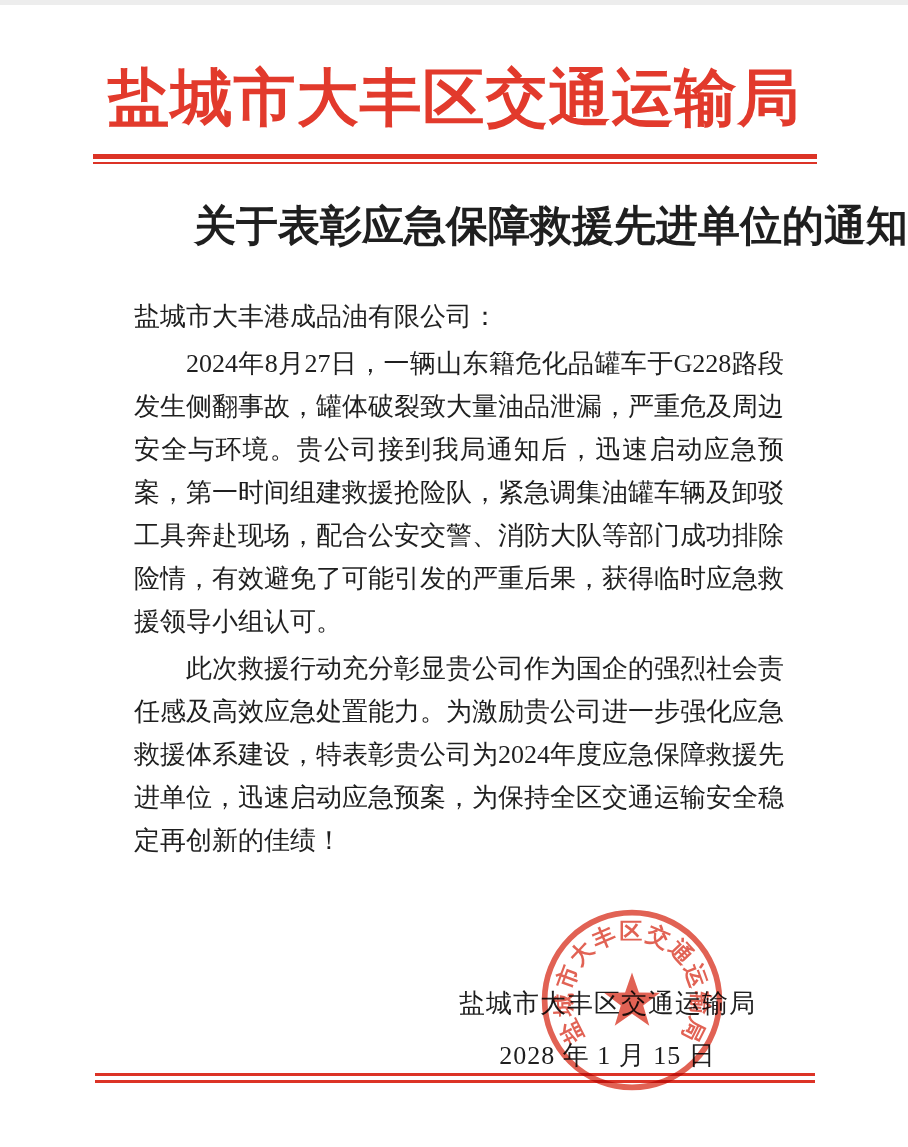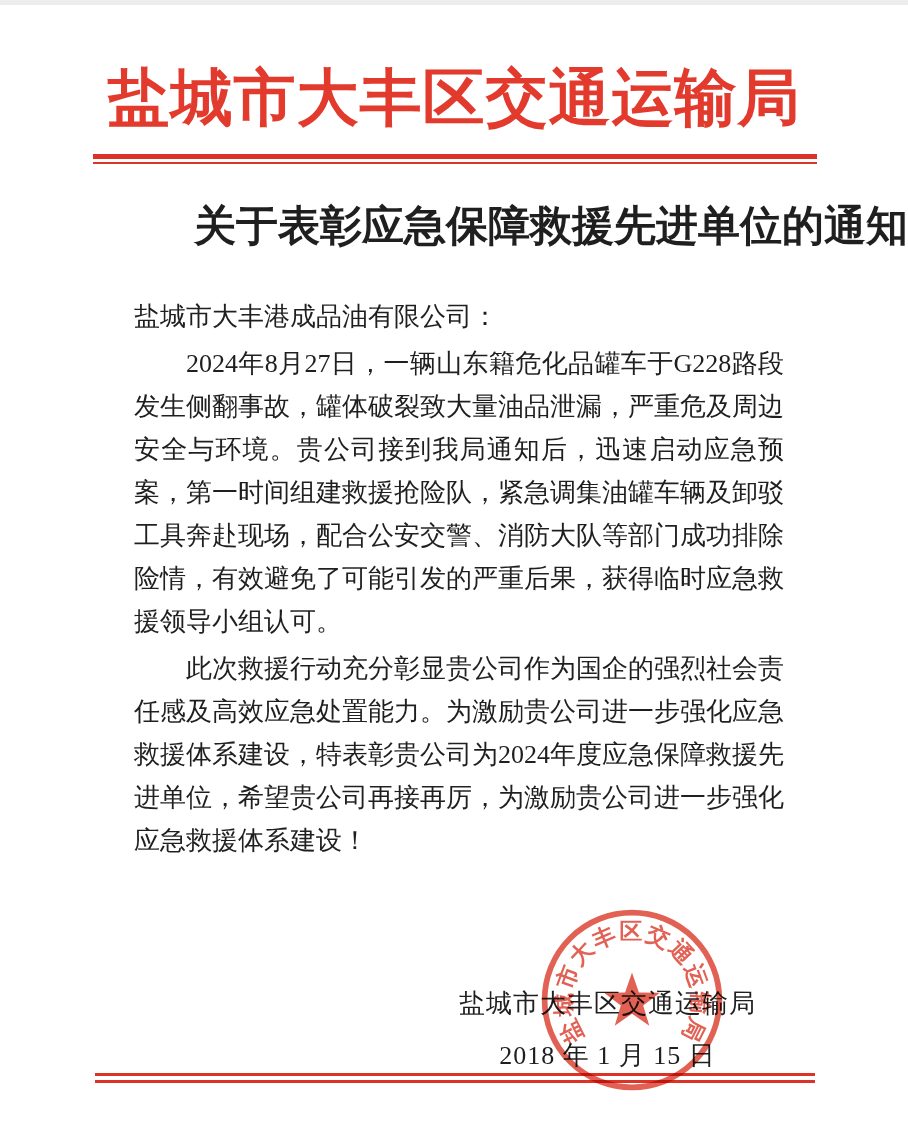--- a/index.html
+++ b/index.html
@@ -132,26 +132,26 @@
 
   <h1 class="agency">盐城市大丰区交通运输局</h1>
 
   <div class="rule-top"></div>
 
   <h2 class="doc-title">关于表彰应急保障救援先进单位的通知</h2>
 
   <div class="body-text">
     <p class="salutation">盐城市大丰港成品油有限公司：</p>
     <p class="para">2024年8月27日，一辆山东籍危化品罐车于G228路段发生侧翻事故，罐体破裂致大量油品泄漏，严重危及周边安全与环境。贵公司接到我局通知后，迅速启动应急预案，第一时间组建救援抢险队，紧急调集油罐车辆及卸驳工具奔赴现场，配合公安交警、消防大队等部门成功排除险情，有效避免了可能引发的严重后果，获得临时应急救援领导小组认可。</p>
-    <p class="para">此次救援行动充分彰显贵公司作为国企的强烈社会责任感及高效应急处置能力。为激励贵公司进一步强化应急救援体系建设，特表彰贵公司为2024年度应急保障救援先进单位，希望贵公司再接再厉，为激励贵公司进一步强化应急救援体系建设！</p>
+    <p class="para">此次救援行动充分彰显贵公司作为国企的强烈社会责任感及高效应急处置能力。为激励贵公司进一步强化应急救援体系建设，特表彰贵公司为2024年度应急保障救援先进单位，迅速启动应急预案，为保持全区交通运输安全稳定再创新的佳绩！</p>
   </div>
 
   <div class="sig-block">
     <div class="sig-name">盐城市大丰区交通运输局</div>
-    <div class="sig-date">2018 年 1 月 15 日</div>
+    <div class="sig-date">2028 年 1 月 15 日</div>
   </div>
 
   <div class="rule-bottom"></div>
 
   <svg class="seal" viewBox="0 0 200 200" aria-hidden="true">
     <circle class="ring" cx="100" cy="100" r="92"></circle>
     <polygon class="star" points="100,71 107.3,92 129.5,92.4 111.8,105.8 118.2,127.1 100,114.4 81.8,127.1 88.2,105.8 70.5,92.4 92.7,92"></polygon>
     <path id="sealArc" d="M 51 141 A 64 64 0 1 1 149 141" fill="none"></path>
     <text class="arc-text">
       <textPath href="#sealArc" startOffset="2">盐城市大丰区交通运输局</textPath>

